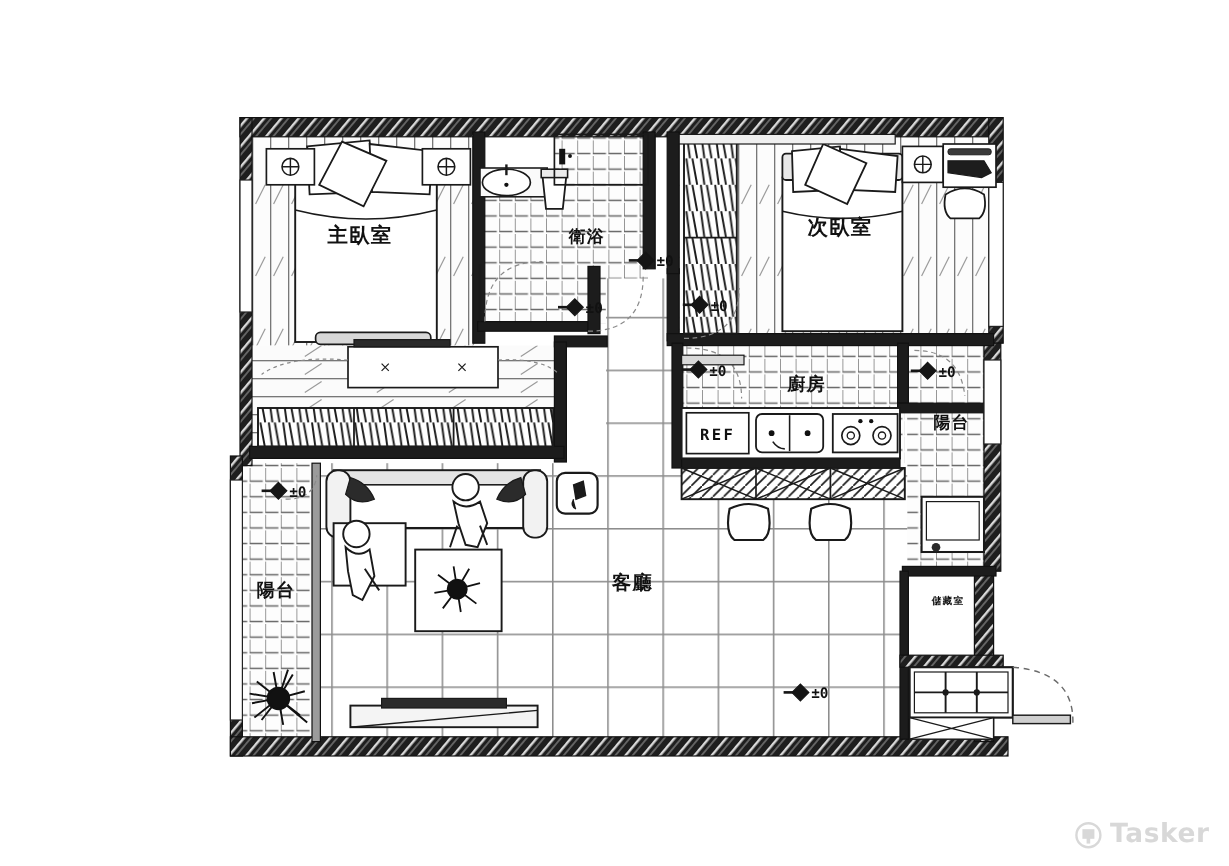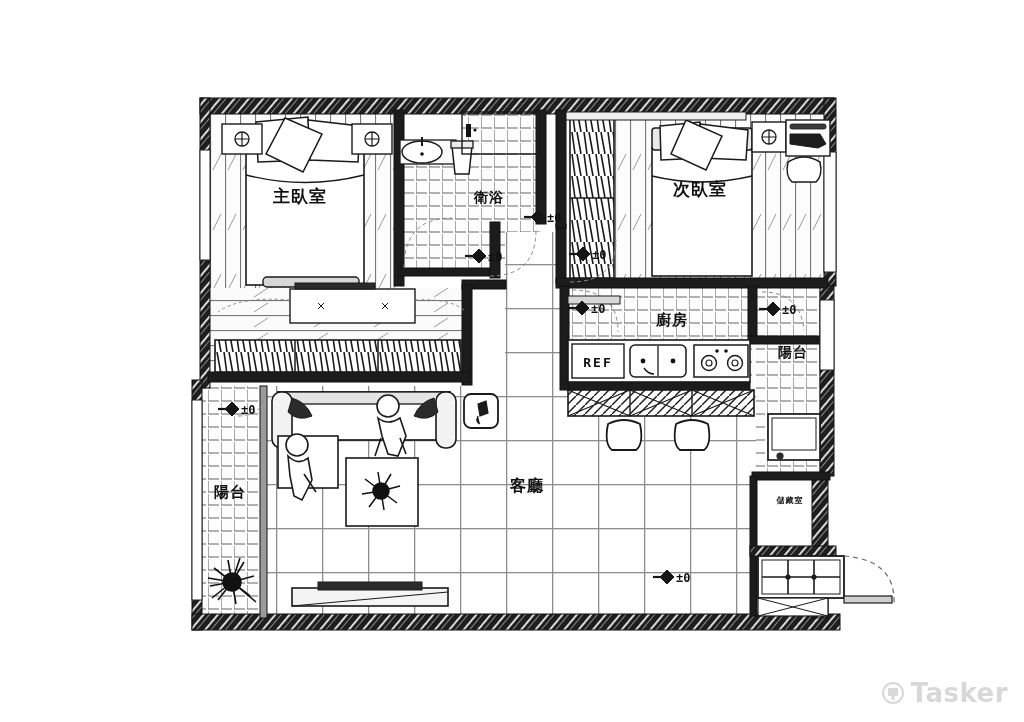--- a/index.html
+++ b/index.html
@@ -10,21 +10,21 @@
   }
   #stage{position:absolute;left:0;top:0;width:1024px;height:722px;}
   svg{display:block;}
   .rmlabel{
     font-family:"DejaVu Sans","Liberation Sans",sans-serif;
     font-weight:700;fill:#111;letter-spacing:1px;
   }
   .lvl{font-family:"DejaVu Sans Mono","Liberation Mono",monospace;font-weight:700;fill:#111;}
   .ref{font-family:"DejaVu Sans Mono","Liberation Mono",monospace;font-weight:700;fill:#111;letter-spacing:2px;}
   .wm{position:absolute;right:16px;bottom:14px;display:flex;align-items:center;gap:6px;opacity:.55;}
-  .wm-txt{font-family:"DejaVu Sans","Liberation Sans",sans-serif;font-size:26px;font-weight:700;color:#b9b9b9;letter-spacing:.5px;}
+  .wm-txt{font-family:"DejaVu Sans","Liberation Sans",sans-serif;font-size:22px;font-weight:700;color:#b9b9b9;letter-spacing:.5px;}
 </style>
 </head>
 <body>
 
 <div id="stage">
 <svg width="1024" height="722" viewBox="0 0 1024 722" xmlns="http://www.w3.org/2000/svg">
 
   <defs>
 
     <pattern id="wallHatch" width="11" height="11" patternUnits="userSpaceOnUse" patternTransform="rotate(40)">

